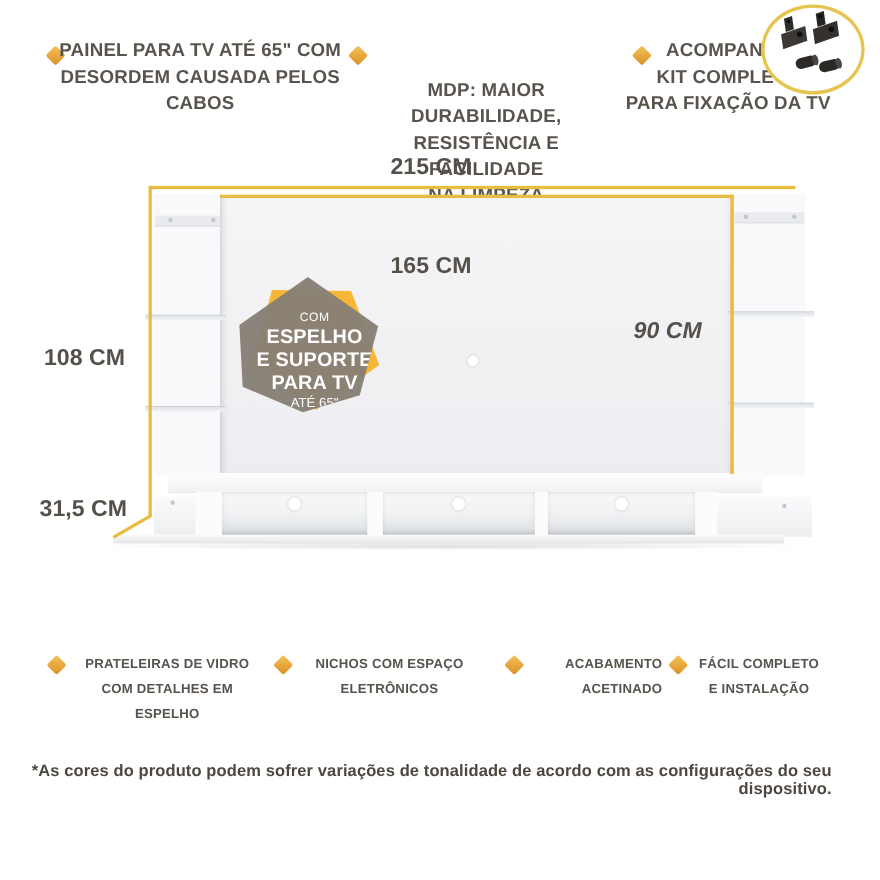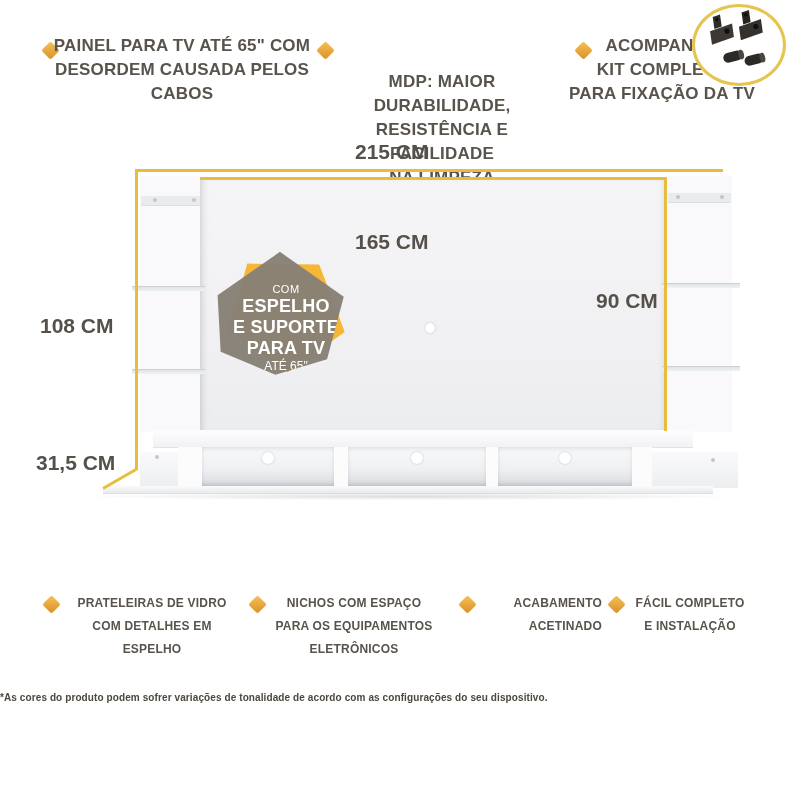--- a/index.html
+++ b/index.html
@@ -45,21 +45,21 @@
   .badge-star{position:absolute;left:14px;top:6px;width:124px;height:116px;background:#f6b637;
               clip-path:polygon(50% 0,98% 35%,79% 92%,21% 92%,2% 35%);transform:rotate(35deg);}
   .badge-hex{position:absolute;inset:0;background:rgba(135,128,118,.97);
              clip-path:polygon(46% 3%,88% 38%,77% 87%,43% 99%,7% 81%,5% 37%);
              display:flex;flex-direction:column;align-items:center;justify-content:center;
              color:#fff;text-align:center;}
   .badge-hex .b-sm{font-size:11px;line-height:13px;letter-spacing:.5px;margin-top:32px;}
   .badge-hex .b-lg{font-size:18px;line-height:21px;font-weight:bold;letter-spacing:.2px;}
   .badge-hex .b-md{font-size:12px;line-height:15px;}
   
-  .footnote{position:absolute;left:0;width:756px;text-align:left;font-size:10px;
+  .footnote{position:absolute;left:0;width:756px;text-align:right;font-size:15px;
             font-weight:bold;color:#4c473f;letter-spacing:.1px;}
 </style>
 </head>
 <body>
 
 <div class="page">
 
   <span class="diamond" style="left:44px;top:44px;"></span>
   <div class="feat" style="left:38px;top:34px;width:288px;">
     <div>PAINEL PARA TV ATÉ 65" COM</div>
@@ -141,21 +141,21 @@
 
   <div class="mline" style="left:137px;top:169px;width:586px;height:3px;"></div>
   <div class="mline" style="left:135px;top:169px;width:3px;height:300px;"></div>
   <div class="mline" style="left:103px;top:487px;width:40px;height:3px;transform:rotate(-30deg);transform-origin:left center;"></div>
   <div class="mline" style="left:200px;top:177px;width:467px;height:3px;"></div>
   <div class="mline" style="left:664px;top:177px;width:3px;height:254px;"></div>
 
   <div class="dim" style="left:355px;top:140px;width:150px;">215 CM</div>
   <div class="dim" style="left:355px;top:187px;width:150px;margin-top:43px;">165 CM</div>
   <div class="dim" style="left:40px;top:314px;width:95px;">108 CM</div>
-  <div class="dim" style="left:596px;top:289px;width:66px;">90 CM</div>
+  <div class="dim" style="left:576px;top:289px;width:66px;font-style:italic;">90 CM</div>
   <div class="dim" style="left:36px;top:451px;width:132px;">31,5 CM</div>
 
   <div class="badge">
     <div class="badge-star"></div>
     <div class="badge-hex">
       <div class="b-sm">COM</div>
       <div class="b-lg">ESPELHO</div>
       <div class="b-lg">E SUPORTE</div>
       <div class="b-lg">PARA TV</div>
       <div class="b-md">ATÉ 65"</div>
@@ -165,21 +165,20 @@
   <span class="diamond" style="left:45px;top:598px;"></span>
   <div class="feat small" style="left:40px;top:592px;width:224px;">
     <div>PRATELEIRAS DE VIDRO</div>
     <div>COM DETALHES EM</div>
     <div>ESPELHO</div>
   </div>
 
   <span class="diamond" style="left:251px;top:598px;"></span>
   <div class="feat small" style="left:250px;top:592px;width:208px;">
     <div>NICHOS COM ESPAÇO</div>
-    <div>PARA OS EQUIPAMENTOS</div>
     <div>ELETRÔNICOS</div>
   </div>
 
   <span class="diamond" style="left:461px;top:598px;"></span>
   <div class="feat small" style="left:462px;top:592px;width:140px;text-align:right;">
     <div>ACABAMENTO</div>
     <div>ACETINADO</div>
   </div>
 
   <span class="diamond" style="left:610px;top:598px;"></span>

